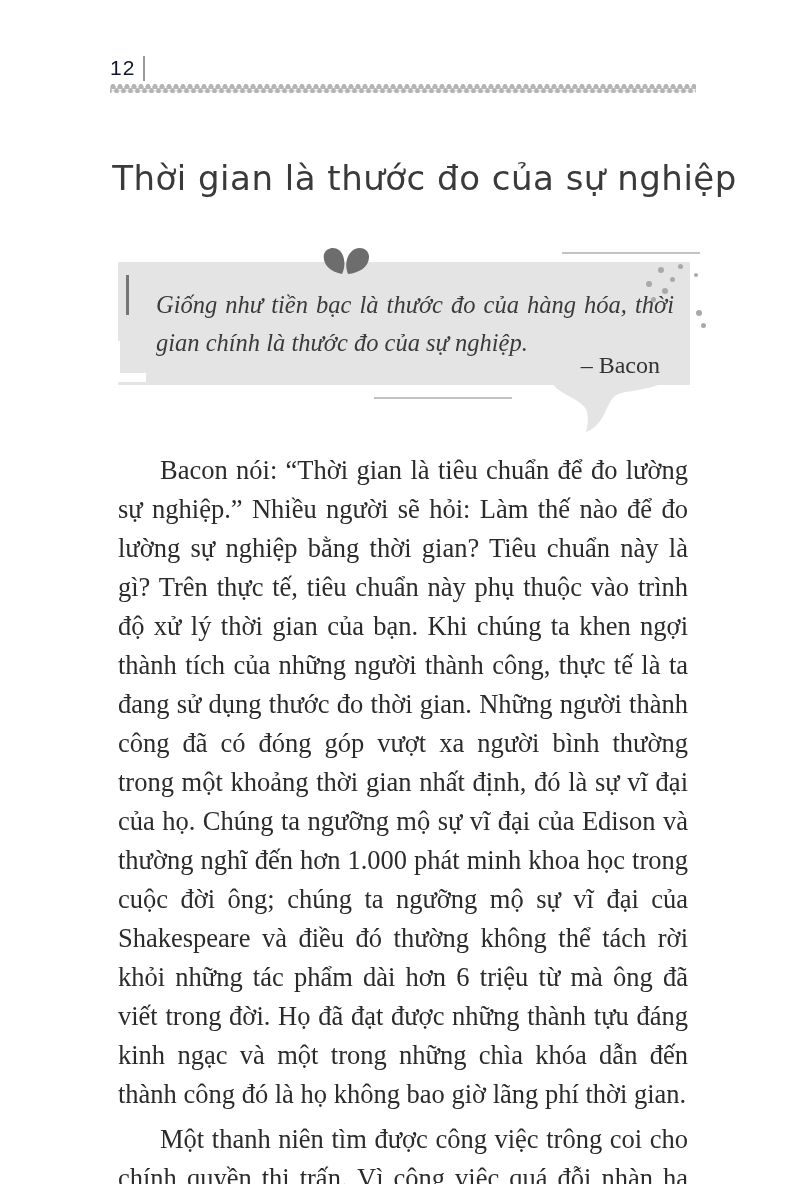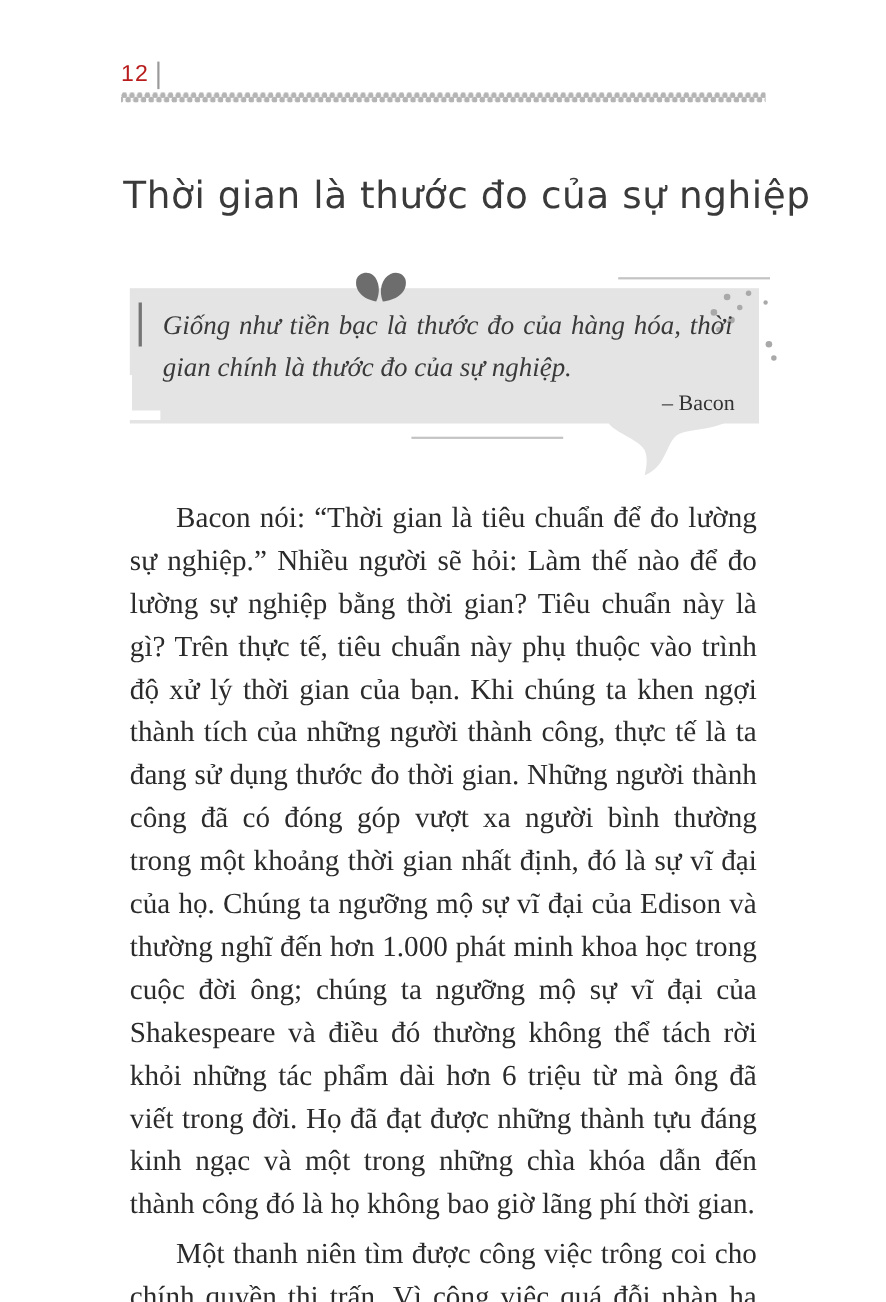--- a/index.html
+++ b/index.html
@@ -9,21 +9,21 @@
     background:#ffffff;
     overflow:hidden;
     font-family:"Liberation Serif", serif;
     color:#2e2e2e;
   }
 
   
   .page-number{
     position:absolute;left:110px;top:56px;
     font-family:"Liberation Sans", sans-serif;
-    font-size:21px;color:#b91c1c;letter-spacing:1px;
+    font-size:21px;color:#0f172a;letter-spacing:1px;
   }
   .page-number-bar{
     position:absolute;left:143px;top:56px;
     width:2px;height:25px;background:#9a9a9a;
   }
   .running-head{
     position:absolute;right:112px;top:62px;
     font-family:"Liberation Sans", sans-serif;
     font-size:13.5px;color:#8f8f8f;letter-spacing:0.2px;
     white-space:nowrap;
@@ -75,27 +75,27 @@
   .decor-dots i:nth-child(4){left:12px;top:17px;width:6px;height:6px;}
   .decor-dots i:nth-child(5){left:28px;top:24px;width:6px;height:6px;}
   .decor-dots i:nth-child(6){left:17px;top:33px;width:5px;height:5px;}
   .decor-dots i:nth-child(7){left:60px;top:9px;width:4px;height:4px;}
   .decor-dots i:nth-child(8){left:62px;top:46px;width:6px;height:6px;}
   .decor-dots i:nth-child(9){left:67px;top:59px;width:5px;height:5px;}
   .quote-vrule{
     position:absolute;left:8px;top:13px;width:3px;height:40px;background:#757575;
   }
   .quote-text{
-    margin:0;position:absolute;left:30px;top:16px;width:518px;
+    margin:8px;position:absolute;left:30px;top:16px;width:518px;
     font-style:italic;font-size:24.5px;line-height:38px;color:#3a3a3a;
     text-align:justify;
   }
   .quote-attribution{
-    position:absolute;right:22px;bottom:6px;
-    font-size:20px;color:#333333;text-align:right;
+    position:absolute;right:30px;bottom:6px;
+    font-size:24px;color:#333333;text-align:right;
   }
 
   
   .body-text{position:absolute;left:113px;top:446px;width:580px;}
   .body-text p{
     margin:5px;
     font-size:26.5px;line-height:39px;
     text-align:justify;text-indent:42px;color:#2b2b2b;
   }
   .body-text p + p{margin-top:6px;}

